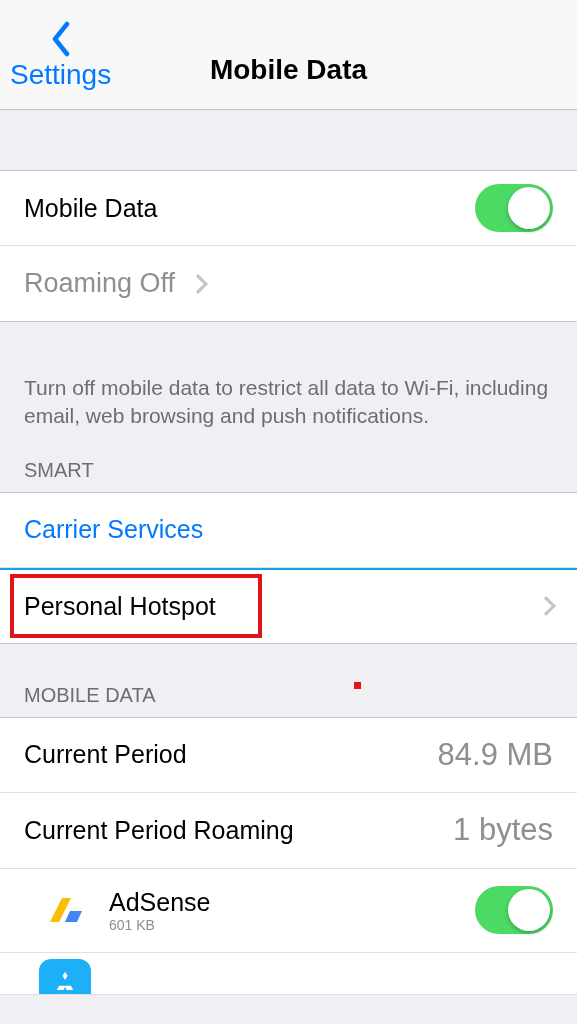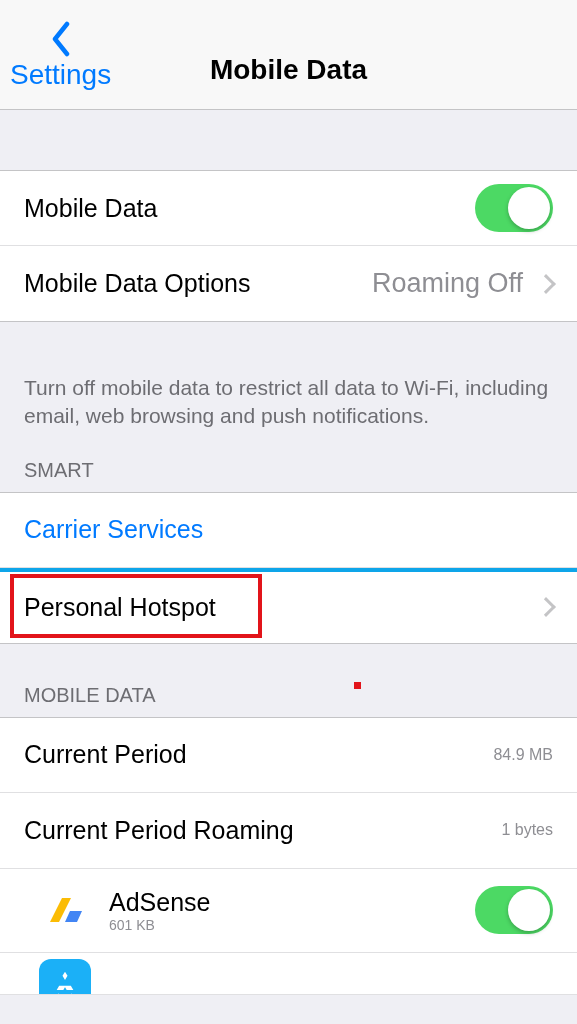--- a/index.html
+++ b/index.html
@@ -43,27 +43,27 @@
     
     .spacer { height: 60px; }
     .cell {
       background: #fff;
       display: flex;
       align-items: center;
       padding: 0 24px;
       height: 76px;
       border-bottom: 1px solid #e0e0e2;
     }
-    .cell:first-of-type { border-top: 4px solid #0ea5e9; gap: 32px; }
+    .cell:first-of-type { border-top: 2px solid #0ea5e9; gap: 32px; }
     .cell-border-top { border-top: 1px solid #c4c4c6; }
     .cell-border-bottom { border-bottom: 1px solid #c4c4c6 !important; }
     .cell-label { flex: 1; font-size: 25px; }
     .cell-label.link { color: #007aff; }
     .cell-detail { color: #8e8e93; font-size: 27px; margin-right: 10px; }
-    .cell-value { color: #8e8e93; font-size: 16px; }
+    .cell-value { color: #8e8e93; font-size: 31px; }
     .chevron {
       display: inline-block;
       width: 14px; height: 14px;
       border-top: 3px solid #c4c4c6;
       border-right: 3px solid #c4c4c6;
       transform: rotate(45deg);
       margin-left: 6px;
     }
     .footer-text {
       color: #6d6d72;
@@ -142,21 +142,20 @@
   <div class="nav-title">Mobile Data</div>
 </div>
 
 <div class="spacer"></div>
 
 <div class="cell cell-border-top">
   <div class="cell-label">Mobile Data</div>
   <div class="toggle"></div>
 </div>
 <div class="cell cell-border-bottom">
-  <div class="cell-label">Mobile Data Options</div>
   <div class="cell-detail">Roaming Off</div>
   <span class="chevron"></span>
 </div>
 <div class="footer-text">Turn off mobile data to restrict all data to Wi-Fi, including email, web browsing and push notifications.</div>
 
 <div class="header-text">SMART</div>
 <div class="cell cell-border-top">
   <div class="cell-label link">Carrier Services</div>
 </div>
 <div style="position:relative">

